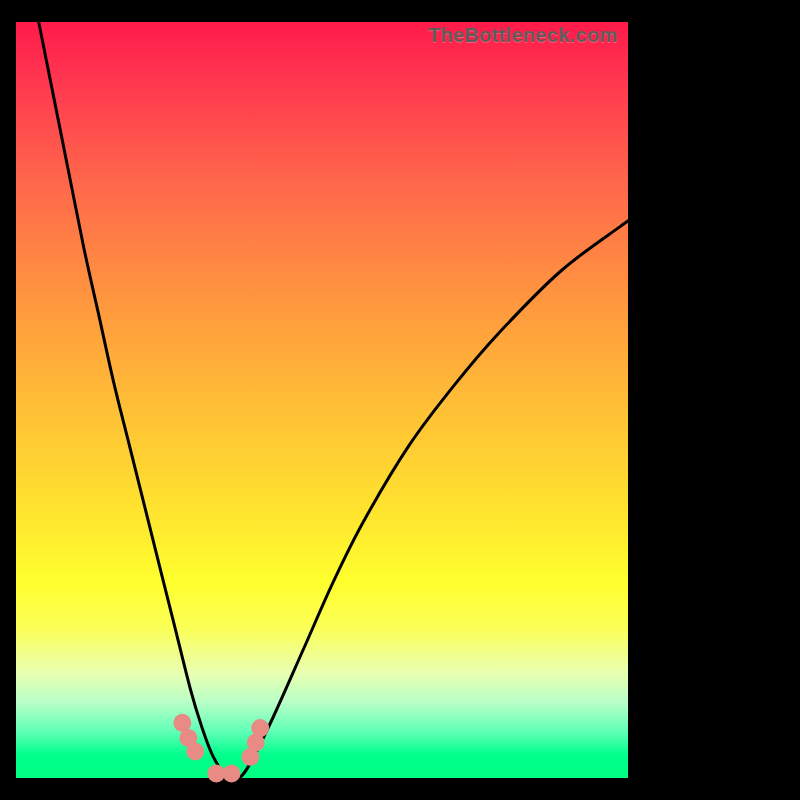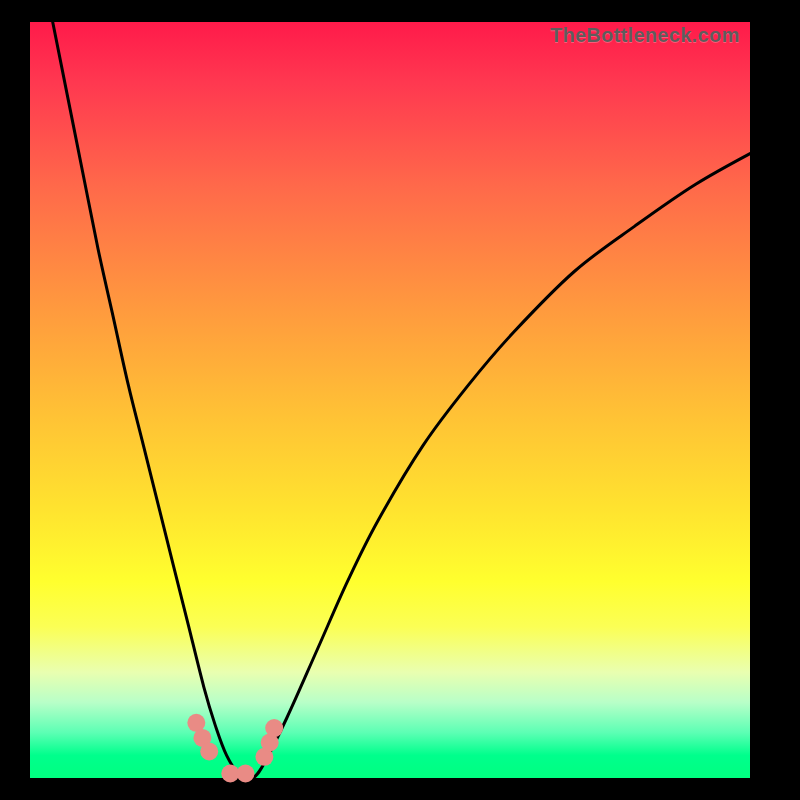--- a/index.html
+++ b/index.html
@@ -6,23 +6,23 @@
     margin: 0;
     padding: 0;
     width: 800px;
     height: 800px;
     overflow: hidden;
     background: #000;
     font-family: Arial, Helvetica, sans-serif;
   }
   .frame {
     position: absolute;
-    left: 30px;
+    left: 16px;
     top: 22px;
-    width: 720px;
+    width: 612px;
     height: 756px;
     background: linear-gradient(to bottom,
       #ff1a4a 0%,
       #ff3850 8%,
       #ff6a4a 22%,
       #ff9a3e 38%,
       #ffc235 52%,
       #ffe22f 64%,
       #ffff2e 74%,
       #fbff55 80%,

